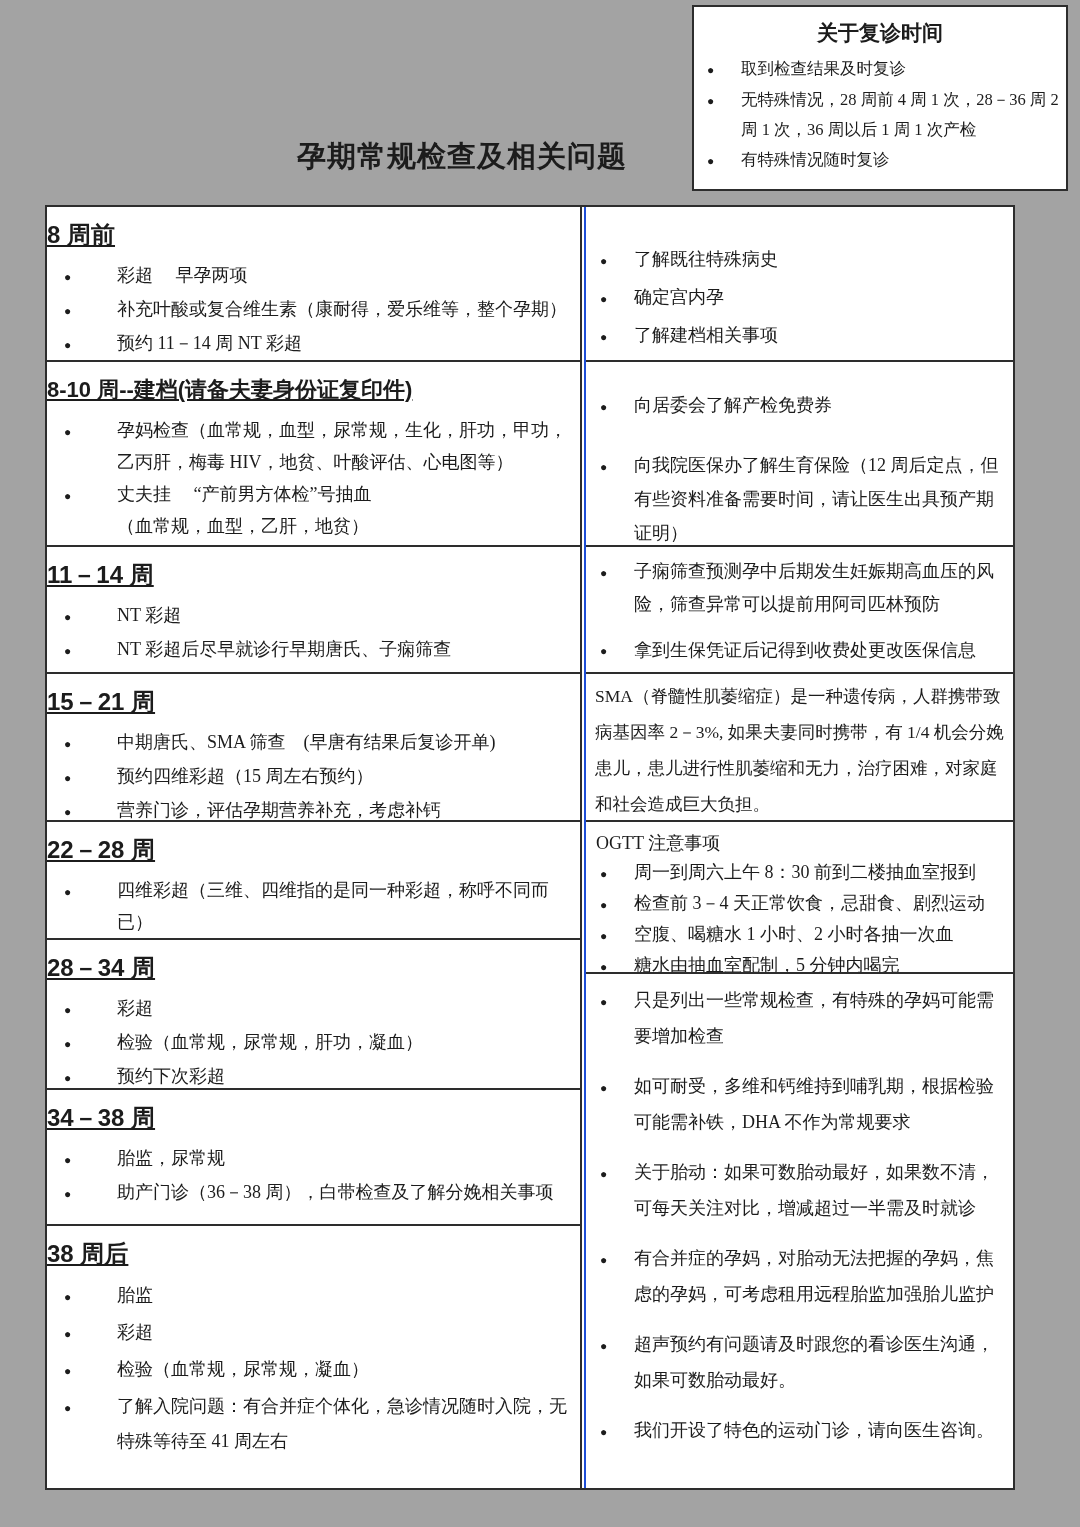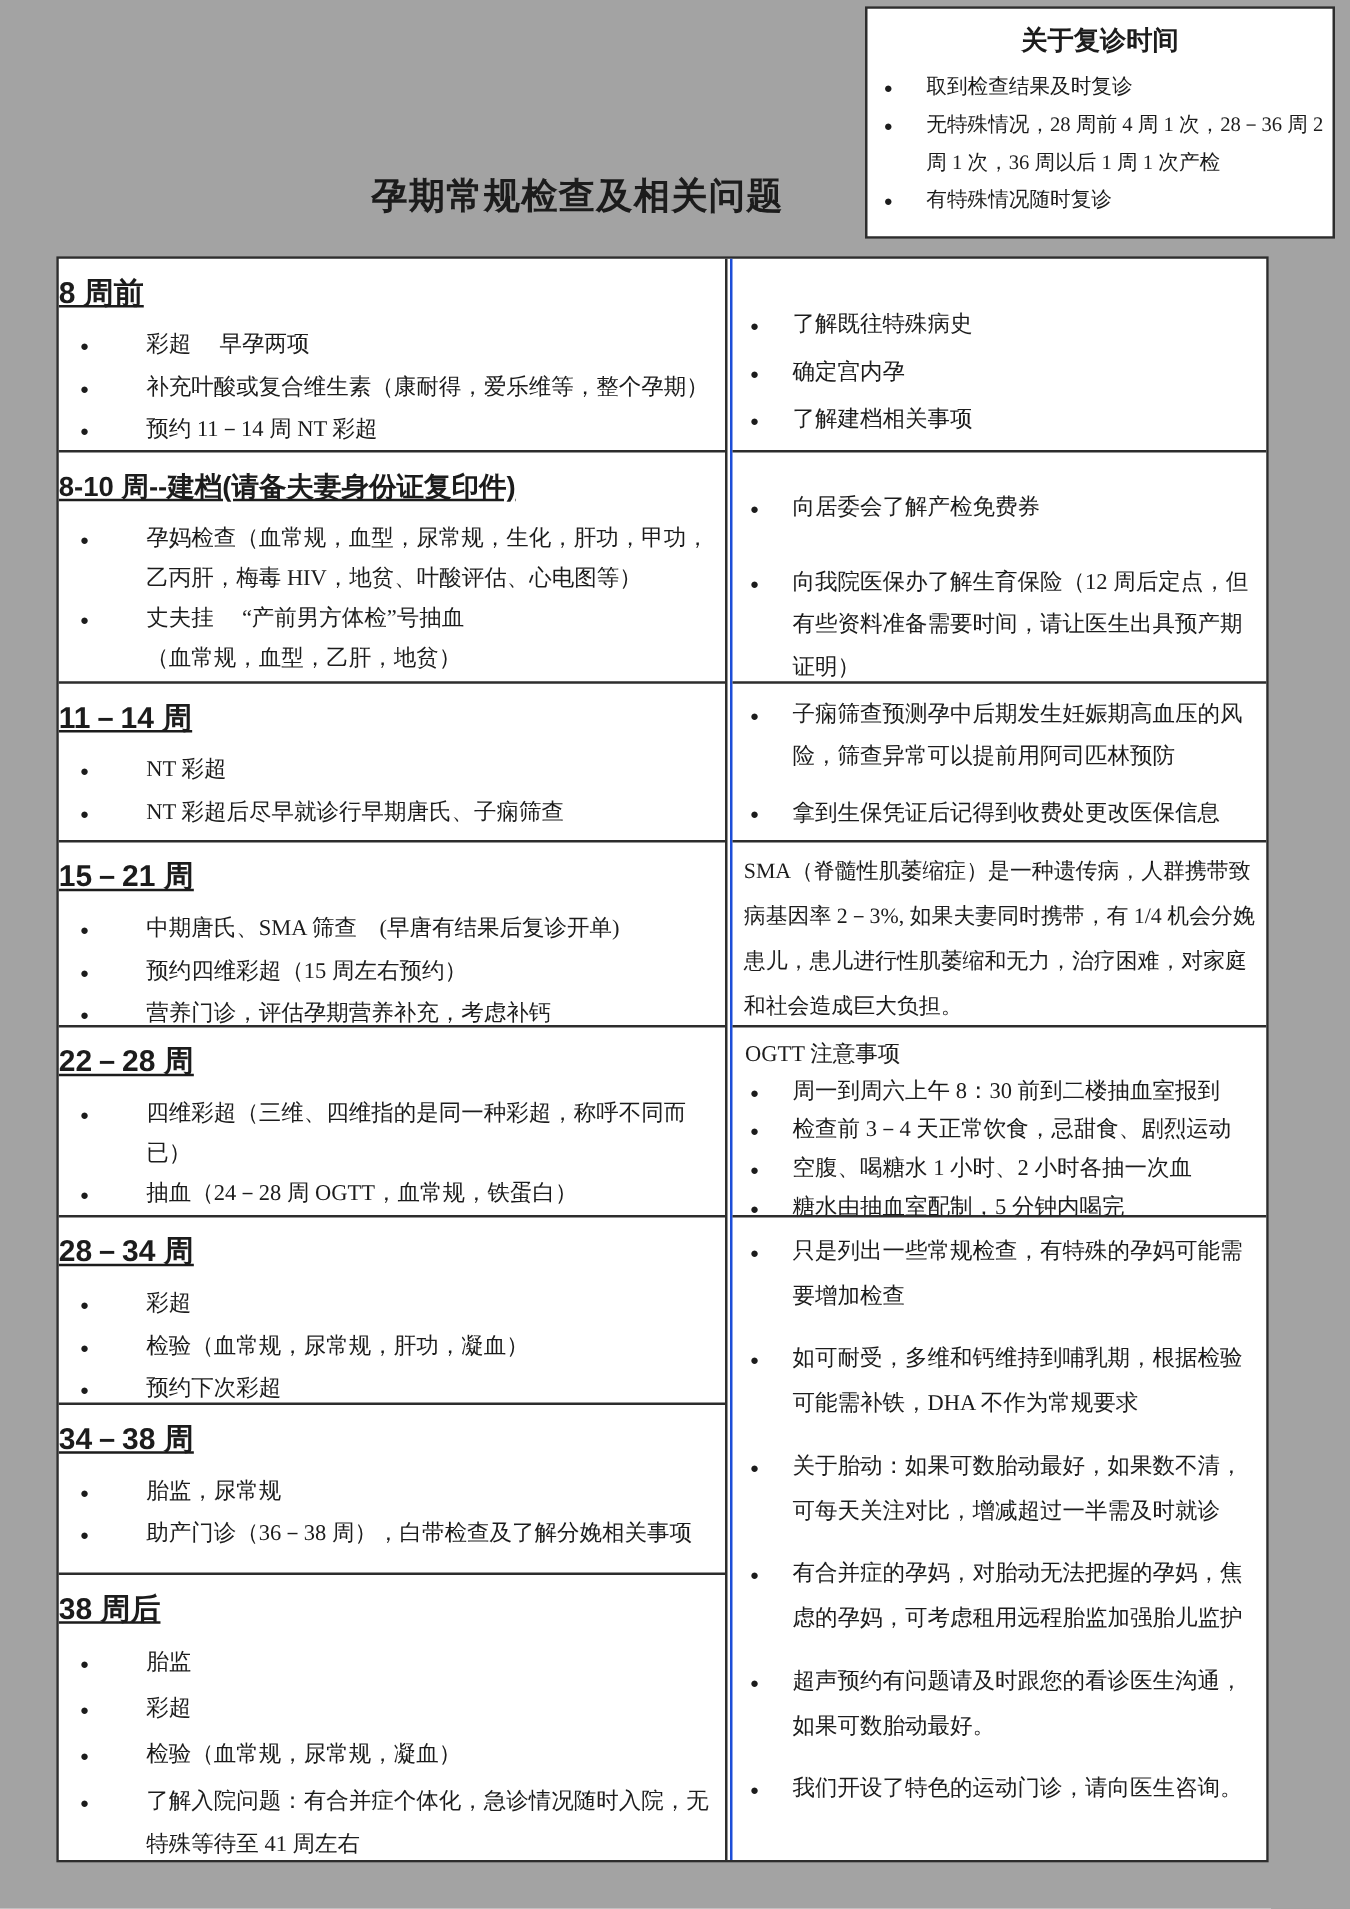--- a/index.html
+++ b/index.html
@@ -26,21 +26,21 @@
   .tbl{
     position:absolute;left:45px;top:205px;width:970px;height:1285px;
     border:2px solid #2d2d2d;box-sizing:border-box;display:flex;background:#fff;
   }
   .col-left{width:535px;box-sizing:border-box;border-right:2px solid #2d2d2d;display:flex;flex-direction:column;}
   .col-right{flex:1;box-sizing:border-box;border-left:2px solid #1d4ed8;margin-left:2px;display:flex;flex-direction:column;}
   .cell{box-sizing:border-box;border-bottom:2px solid #2d2d2d;overflow:hidden;}
   .col-left .cell:last-child,.col-right .cell:last-child{border-bottom:none;flex:1;}
   
   .lc0{height:155px;} .lc1{height:185px;} .lc2{height:127px;} .lc3{height:148px;}
-  .lc4{height:152px;} .lc5{height:150px;} .lc6{height:136px;}
+  .lc4{height:118px;} .lc5{height:150px;} .lc6{height:136px;}
   
   .rc0{height:155px;padding-top:34px;} .rc1{height:185px;padding-top:26px;}
   .rc2{height:127px;padding-top:8px;}  .rc3{height:148px;}
   .rc4{height:152px;padding-top:6px;}
   .rc5{padding-top:8px;}
   
   .hd{
     text-align:left;font-weight:bold;font-size:24px;line-height:30px;
     padding-top:13px;margin-bottom:9px;font-family:"Liberation Sans","DejaVu Sans",sans-serif;text-decoration:underline;
   }

